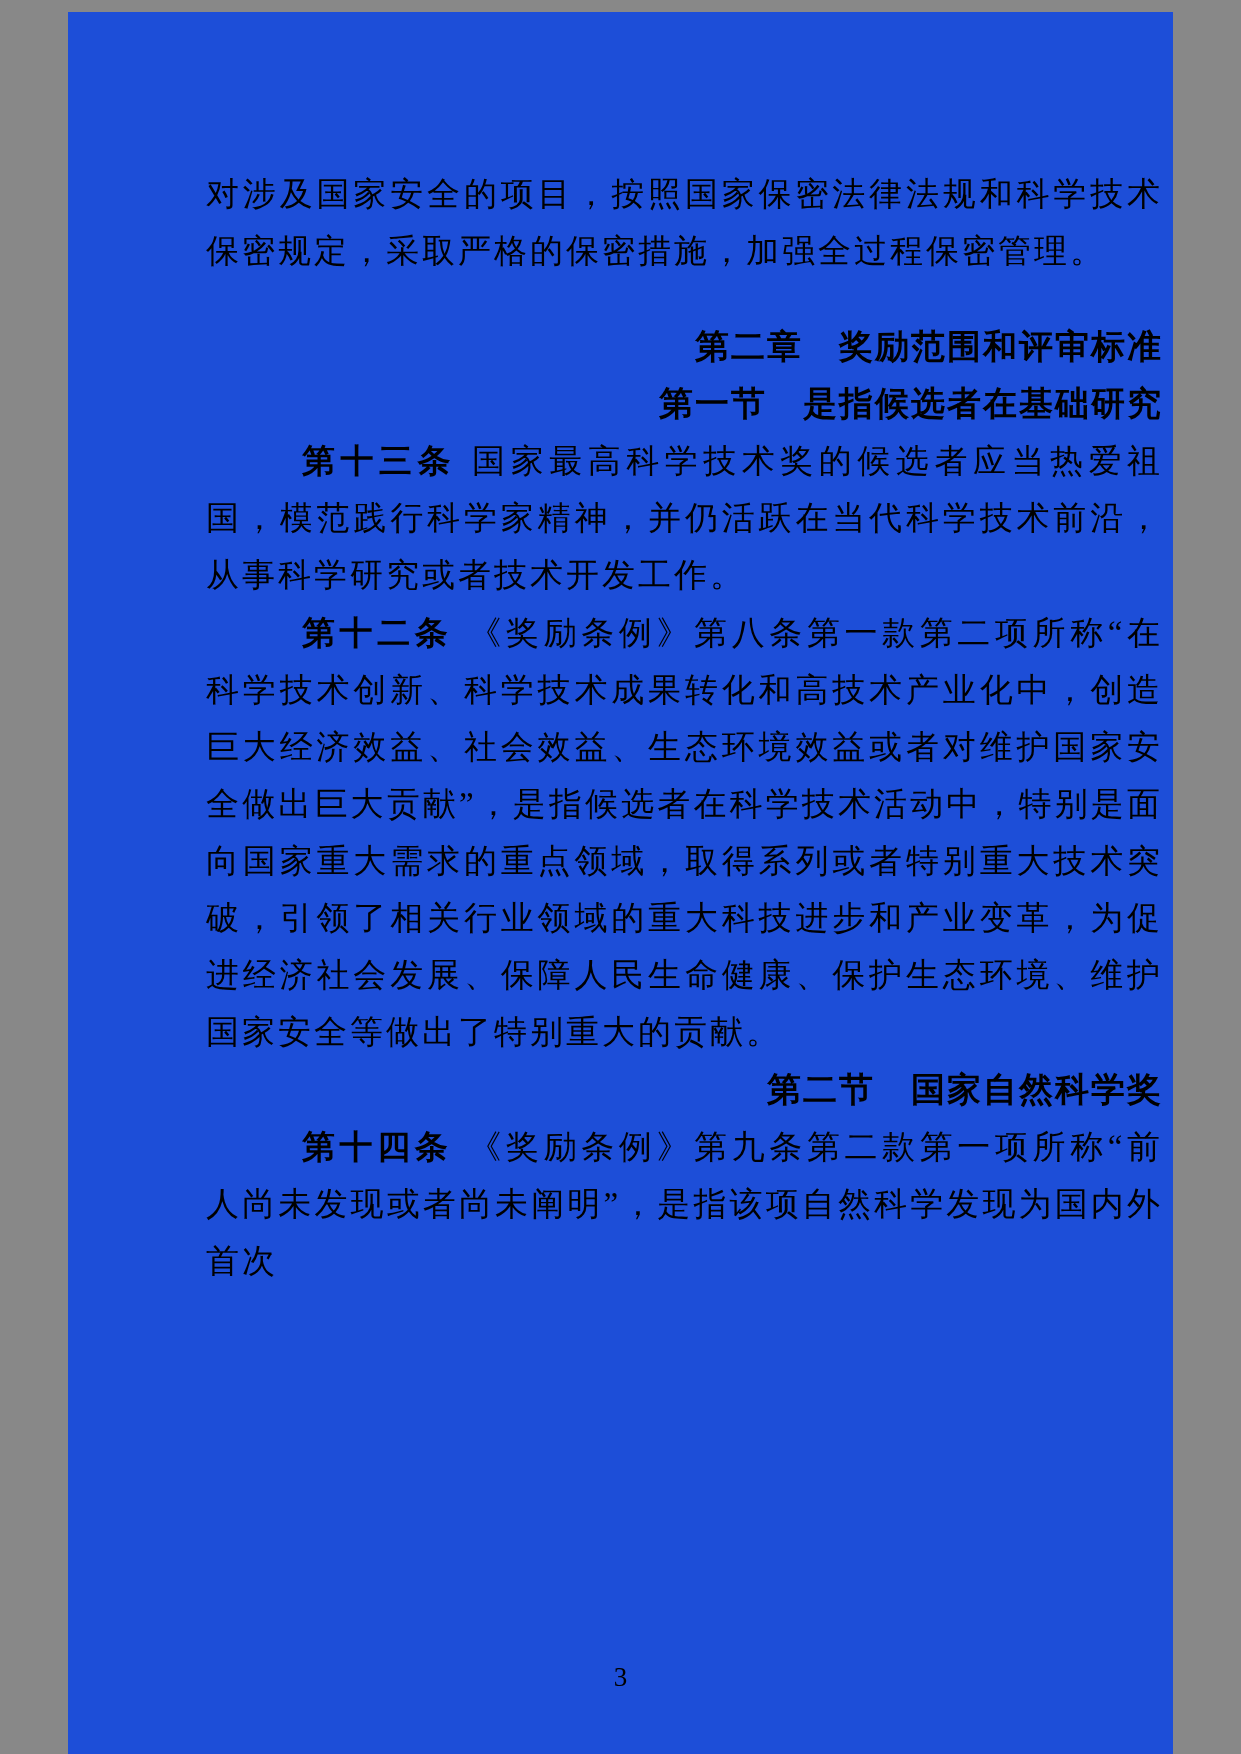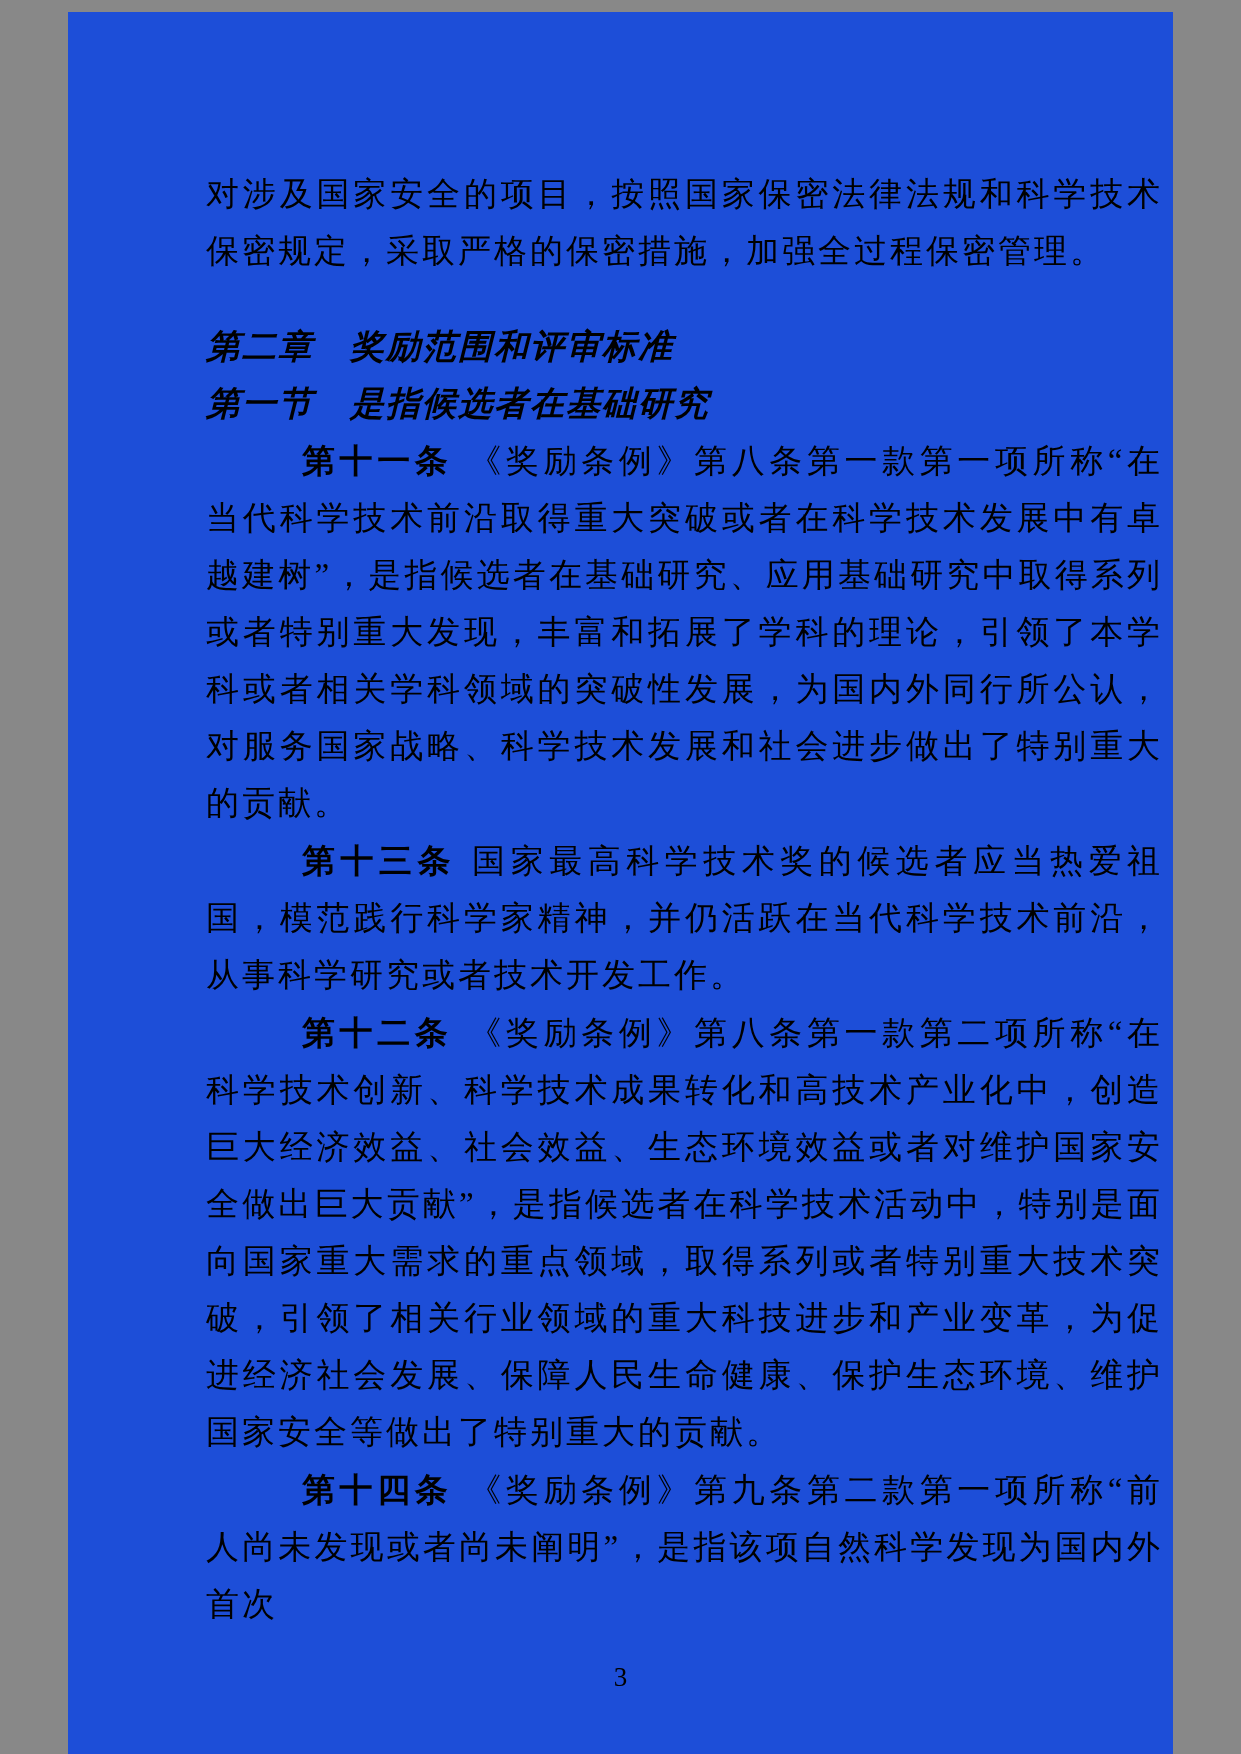--- a/index.html
+++ b/index.html
@@ -38,24 +38,23 @@
   .article-lead {
     font-weight: 700;
     font-family: "Liberation Sans", "DejaVu Sans", sans-serif;
     margin-right: 16px;
   }
   .heading {
     margin: 0;
     font-size: 34px;
     line-height: 57px;
     font-weight: 700;
-    text-align: left;
+    text-align: right;
     letter-spacing: 2px;
     font-family: "Liberation Sans", "DejaVu Sans", sans-serif;
-    font-style: italic;
   }
   .chapter-heading {
     margin-top: 38px;
   }
   .page-number {
     position: absolute;
     top: 1650px;
     left: 0;
     width: 100%;
     text-align: center;
@@ -69,25 +68,25 @@
 
 <div class="page">
   <div class="content">
 
     <p class="body-para">对涉及国家安全的项目，按照国家保密法律法规和科学技术保密规定，采取严格的保密措施，加强全过程保密管理。</p>
 
     <h2 class="heading chapter-heading">第二章　奖励范围和评审标准</h2>
 
     <h3 class="heading">第一节　是指候选者在基础研究</h3>
 
-    <p class="body-para indent"><span class="article-lead">第十一条</span><span>《奖励条例》第八条第一款第一项所称“在当代科学技术前沿取得重大突破或者在科学技术发展中有卓越建树”，是指候选者在基础研究、应用基础研究中取得系列或者特别重大发现，丰富和拓展了学科的理论，引领了本学科或者相关学科领域的突破性发展，为国内外同行所公认，对服务国家战略、科学技术发展和社会进步做出了特别重大的贡献。</span></p>
 
     <p class="body-para indent"><span class="article-lead">第十三条</span><span>国家最高科学技术奖的候选者应当热爱祖国，模范践行科学家精神，并仍活跃在当代科学技术前沿，从事科学研究或者技术开发工作。</span></p>
 
     <p class="body-para indent"><span class="article-lead">第十二条</span><span>《奖励条例》第八条第一款第二项所称“在科学技术创新、科学技术成果转化和高技术产业化中，创造巨大经济效益、社会效益、生态环境效益或者对维护国家安全做出巨大贡献”，是指候选者在科学技术活动中，特别是面向国家重大需求的重点领域，取得系列或者特别重大技术突破，引领了相关行业领域的重大科技进步和产业变革，为促进经济社会发展、保障人民生命健康、保护生态环境、维护国家安全等做出了特别重大的贡献。</span></p>
 
+    <h3 class="heading">第二节　国家自然科学奖</h3>
 
     <p class="body-para indent"><span class="article-lead">第十四条</span><span>《奖励条例》第九条第二款第一项所称“前人尚未发现或者尚未阐明”，是指该项自然科学发现为国内外首次</span></p>
 
   </div>
 
   <div class="page-number">3</div>
 </div>
 
 </body></html>

